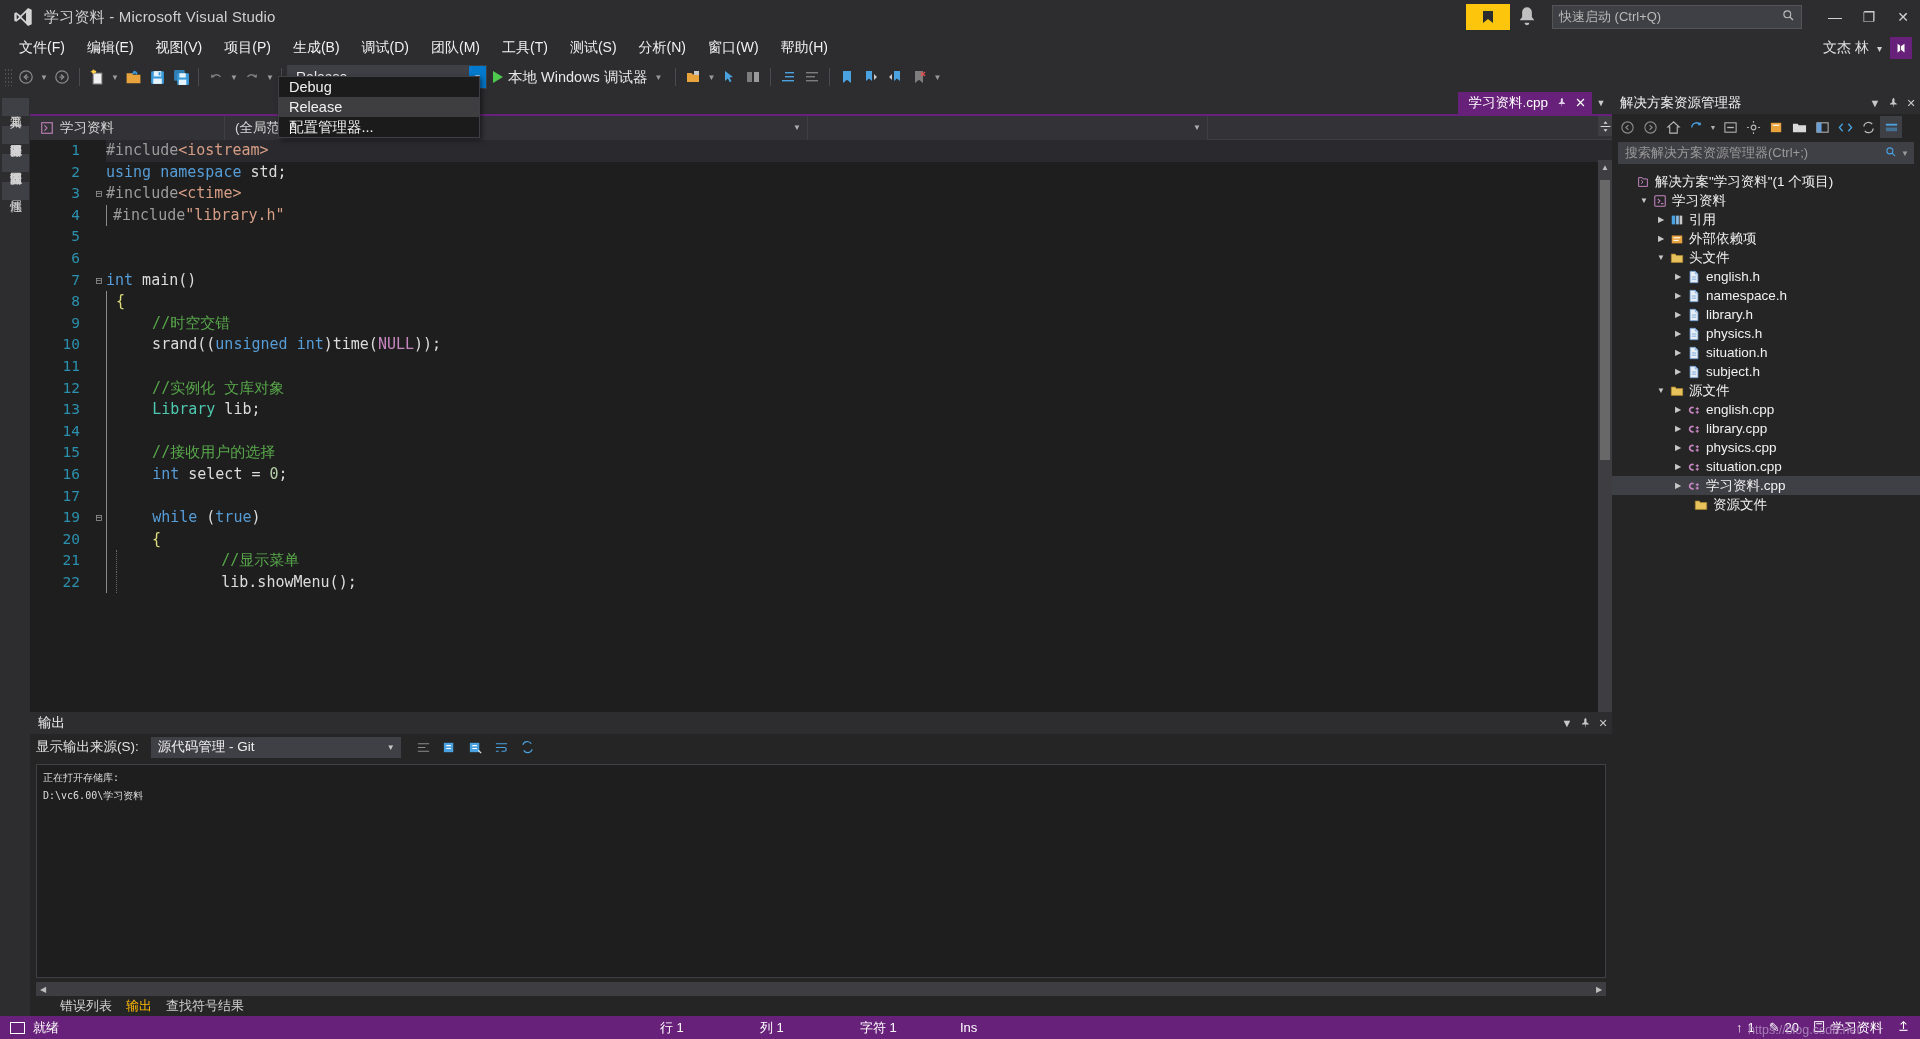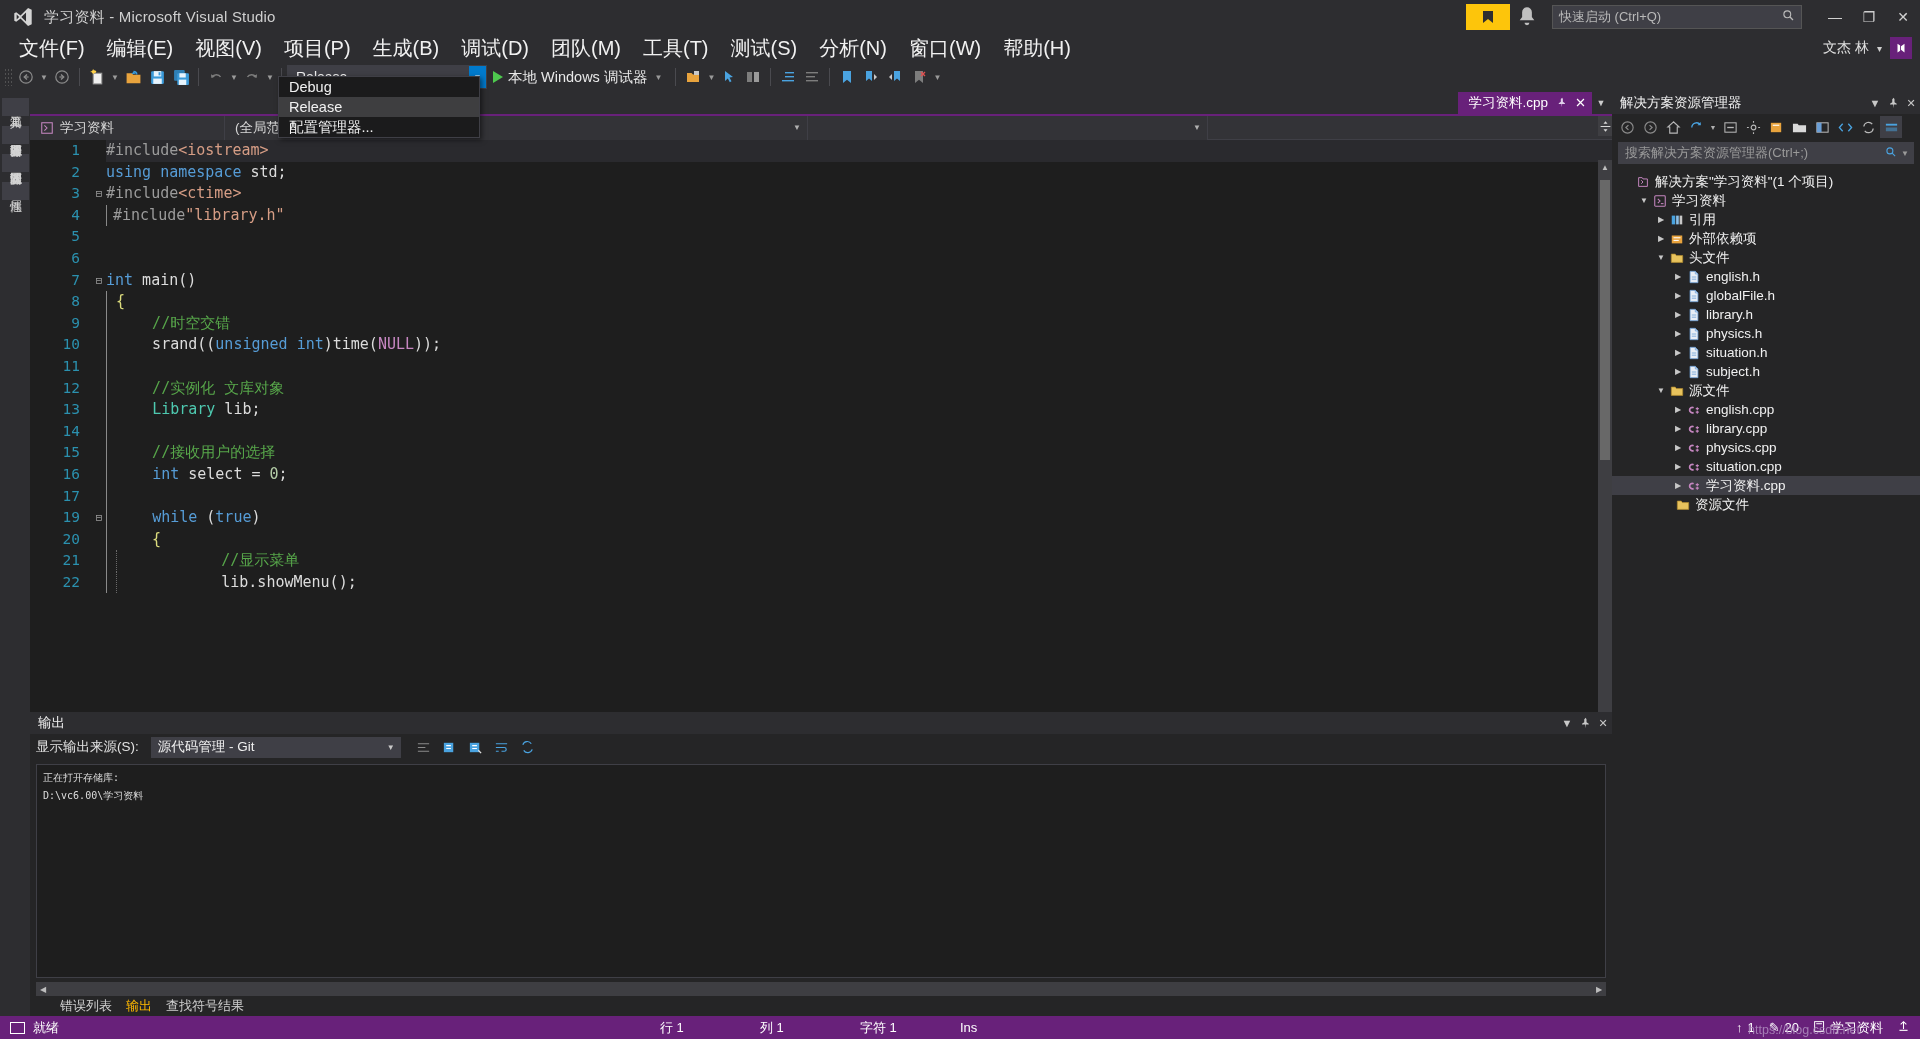--- a/index.html
+++ b/index.html
@@ -34,21 +34,21 @@
     margin-right: 16px;
   }
   .quick-launch .ql-text { flex: 1; }
   .win-btn { width: 34px; height: 30px; display: flex; align-items: center; justify-content: center; color: #d0d0d0; font-size: 14px; }
 
   
   .menubar {
     height: 28px; display: flex; align-items: center; padding-left: 8px;
     background: #2d2d30; position: relative;
   }
-  .menu-item { padding: 3px 11px; font-size: 20px; color: #f1f1f1; cursor: default; }
+  .menu-item { padding: 3px 11px; font-size: 14px; color: #f1f1f1; cursor: default; }
   .menubar-right { position: absolute; right: 8px; display: flex; align-items: center; gap: 8px; }
   .user-name { font-size: 14px; color: #e0e0e0; }
   .user-avatar { width: 22px; height: 22px; background: #68217a; display:flex;align-items:center;justify-content:center; }
   .user-avatar svg { width: 14px; height: 14px; }
 
   
   .toolbar {
     height: 30px; background: #2d2d30; display: flex; align-items: center;
     padding-left: 4px; position: relative;
   }
@@ -666,21 +666,21 @@
         </div>
         <div class="tr-row" style="padding-left: 59px;">
           <span class="tw-arrow">▶</span>
           <span class="tw-icon">
             <svg viewBox="0 0 16 16">
               <path d="M3.5 1.5h6l3 3V14.5h-9z" fill="#e8eef6" stroke="#6a9ed6" stroke-width=".9"></path>
               <path d="M9.5 1.5v3h3" fill="none" stroke="#6a9ed6" stroke-width=".9"></path>
               <path d="M5.5 8h5M5.5 10.5h5" stroke="#6a9ed6" stroke-width=".9"></path>
             </svg>
           </span>
-          <span>globalFile.h</span>
+          <span>namespace.h</span>
         </div>
         <div class="tr-row" style="padding-left: 59px;">
           <span class="tw-arrow">▶</span>
           <span class="tw-icon">
             <svg viewBox="0 0 16 16">
               <path d="M3.5 1.5h6l3 3V14.5h-9z" fill="#e8eef6" stroke="#6a9ed6" stroke-width=".9"></path>
               <path d="M9.5 1.5v3h3" fill="none" stroke="#6a9ed6" stroke-width=".9"></path>
               <path d="M5.5 8h5M5.5 10.5h5" stroke="#6a9ed6" stroke-width=".9"></path>
             </svg>
           </span>
@@ -776,21 +776,21 @@
           <span class="tw-arrow">▶</span>
           <span class="tw-icon">
             <svg viewBox="0 0 16 16">
               <path d="M2 8a4 4 0 0 1 6-3.4l-.9 1.6A2.2 2.2 0 0 0 4 8a2.2 2.2 0 0 0 3.1 2l.9 1.6A4 4 0 0 1 2 8z" fill="#c586c0"></path>
               <path d="M10 6.5h3.5M11.75 4.8v3.4" stroke="#c586c0" stroke-width="1.3"></path>
               <path d="M10 10.5h3.5M11.75 8.8v3.4" stroke="#c586c0" stroke-width="1.3"></path>
             </svg>
           </span>
           <span>学习资料.cpp</span>
         </div>
-        <div class="tr-row" style="padding-left: 32px; margin-left: 16px;">
+        <div class="tr-row" style="padding-left: 66px;">
           <span class="tw-arrow"></span>
           <span class="tw-icon">
             <svg viewBox="0 0 16 16">
               <path d="M1.5 3.5h4.5L7.2 5.2H14.5V13H1.5z" fill="#e8c35d" stroke="#b08a2d" stroke-width=".8"></path>
             </svg>
           </span>
           <span>资源文件</span>
         </div>
       </div>
   </div>

